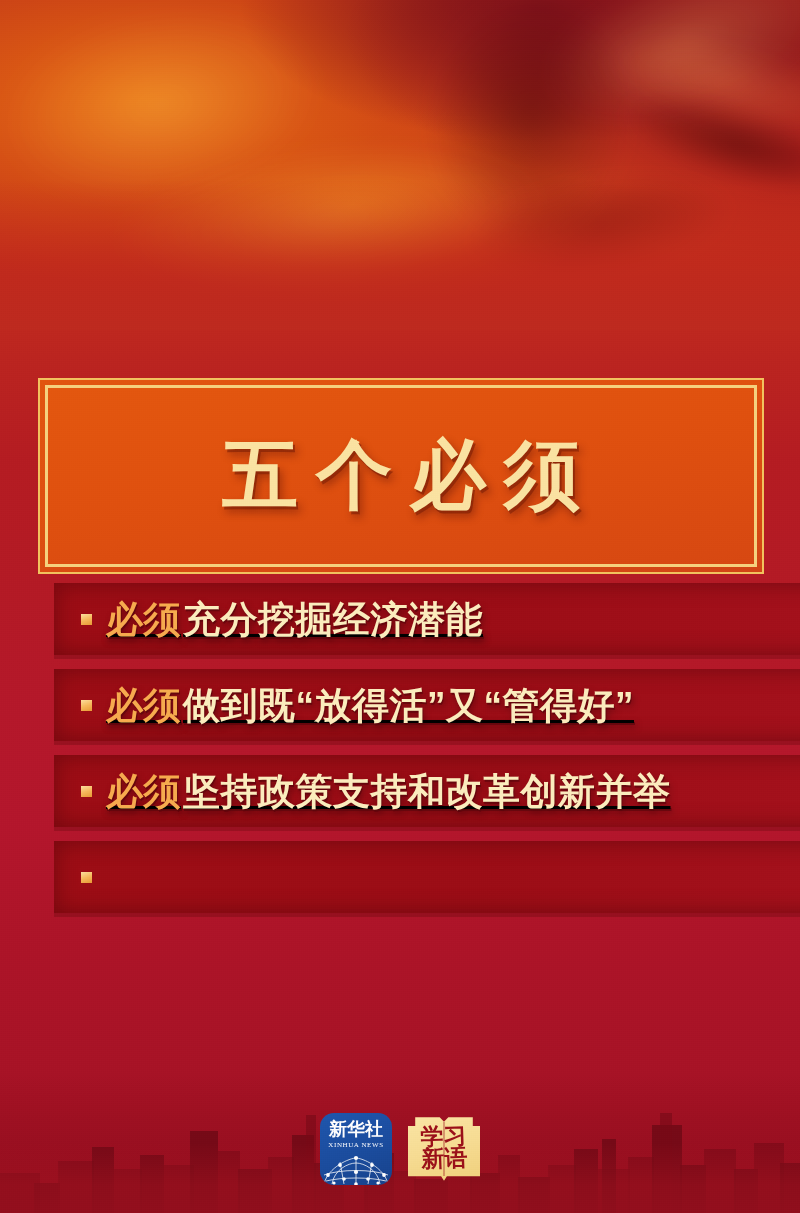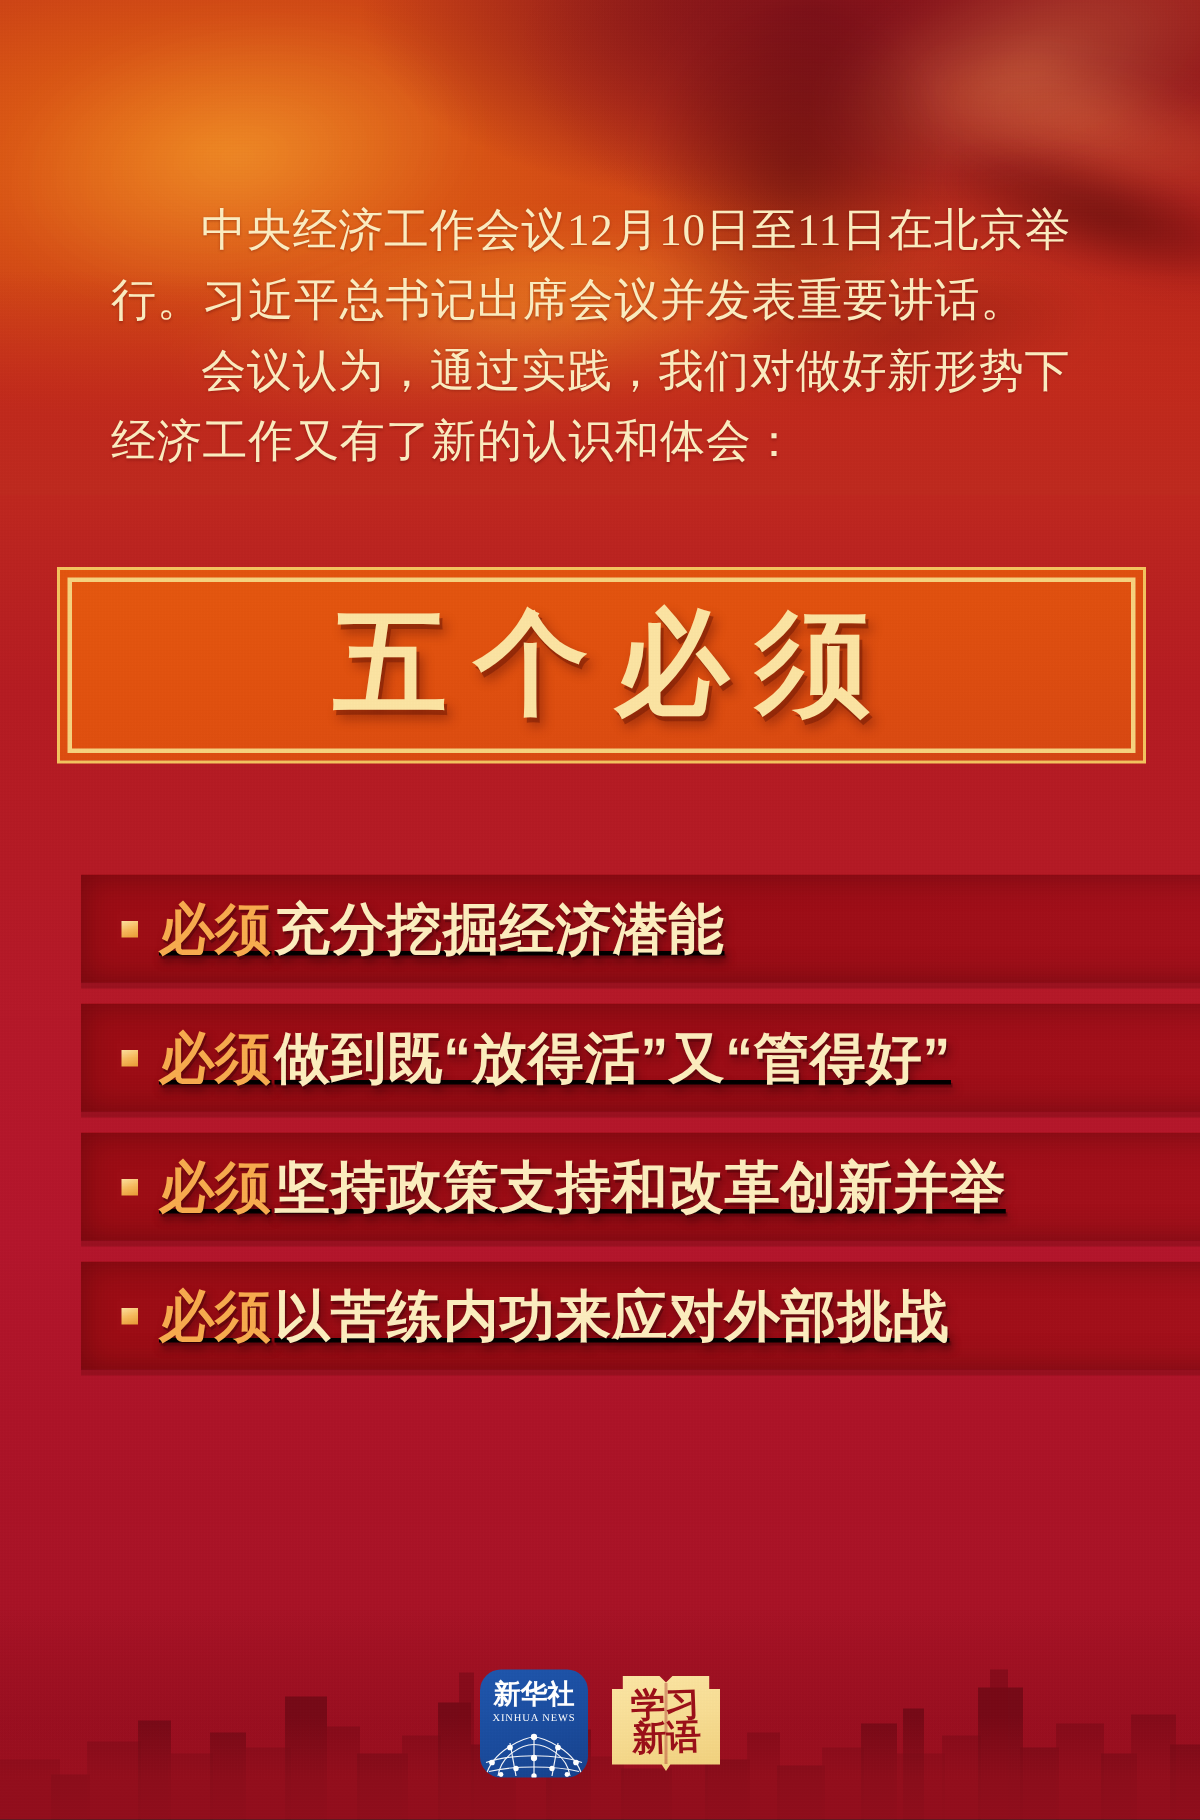--- a/index.html
+++ b/index.html
@@ -108,21 +108,21 @@
     text-shadow: 0 1px 2px rgba(90,6,10,0.35);
   }
   .lede p { margin: 0; text-indent: 2em; }
 
   
   .headline-box {
     position: absolute;
     left: 38px;
     top: 378px;
     width: 726px;
-    height: 131px;
+    height: 196px;
     background: linear-gradient(172deg, #e2550f 0%, #e0500f 40%, #d94a12 75%, #d34415 100%);
     border: 2px solid #f3c35e;
     padding: 5px;
   }
   .headline-inner {
     width: 100%; height: 100%;
     border: 3px solid #f6d27e;
     display: flex;
     align-items: center;
     justify-content: center;
@@ -294,24 +294,20 @@
     <div class="fold f1"></div>
     <div class="fold f2"></div>
     <div class="fold dark f3"></div>
     <div class="fold dark f4"></div>
     <div class="fold f5"></div>
     <div class="fold f6"></div>
     <div class="fold dark f7"></div>
     <div class="silk-fade"></div>
   </div>
 
-  <div class="lede">
-    <p>中央经济工作会议12月10日至11日在北京举行。习近平总书记出席会议并发表重要讲话。</p>
-    <p>会议认为，通过实践，我们对做好新形势下经济工作又有了新的认识和体会：</p>
-  </div>
 
   <div class="headline-box">
     <div class="headline-inner">
       <div class="headline-text">五个必须</div>
     </div>
   </div>
 
   <div class="list">
 
     <div class="bar">
@@ -325,21 +321,20 @@
     </div>
 
     <div class="bar">
       <span class="bullet"></span>
       <span class="bar-text"><span class="must">必须</span><span>坚持政策支持和改革创新并举</span></span>
     </div>
 
 
     <div class="bar">
       <span class="bullet"></span>
-      <span class="bar-text"><span class="must">必须</span><span>以苦练内功来应对外部挑战</span></span>
     </div>
 
   </div>
 
   <div class="skyline">
     <div class="sky-bg"></div>
     <div class="bldgs">
       <div class="b" style="left:-6px;  width:46px; height:40px;"></div>
       <div class="b hi" style="left:34px;  width:26px; height:30px;"></div>
       <div class="b" style="left:58px;  width:36px; height:52px;"></div>

